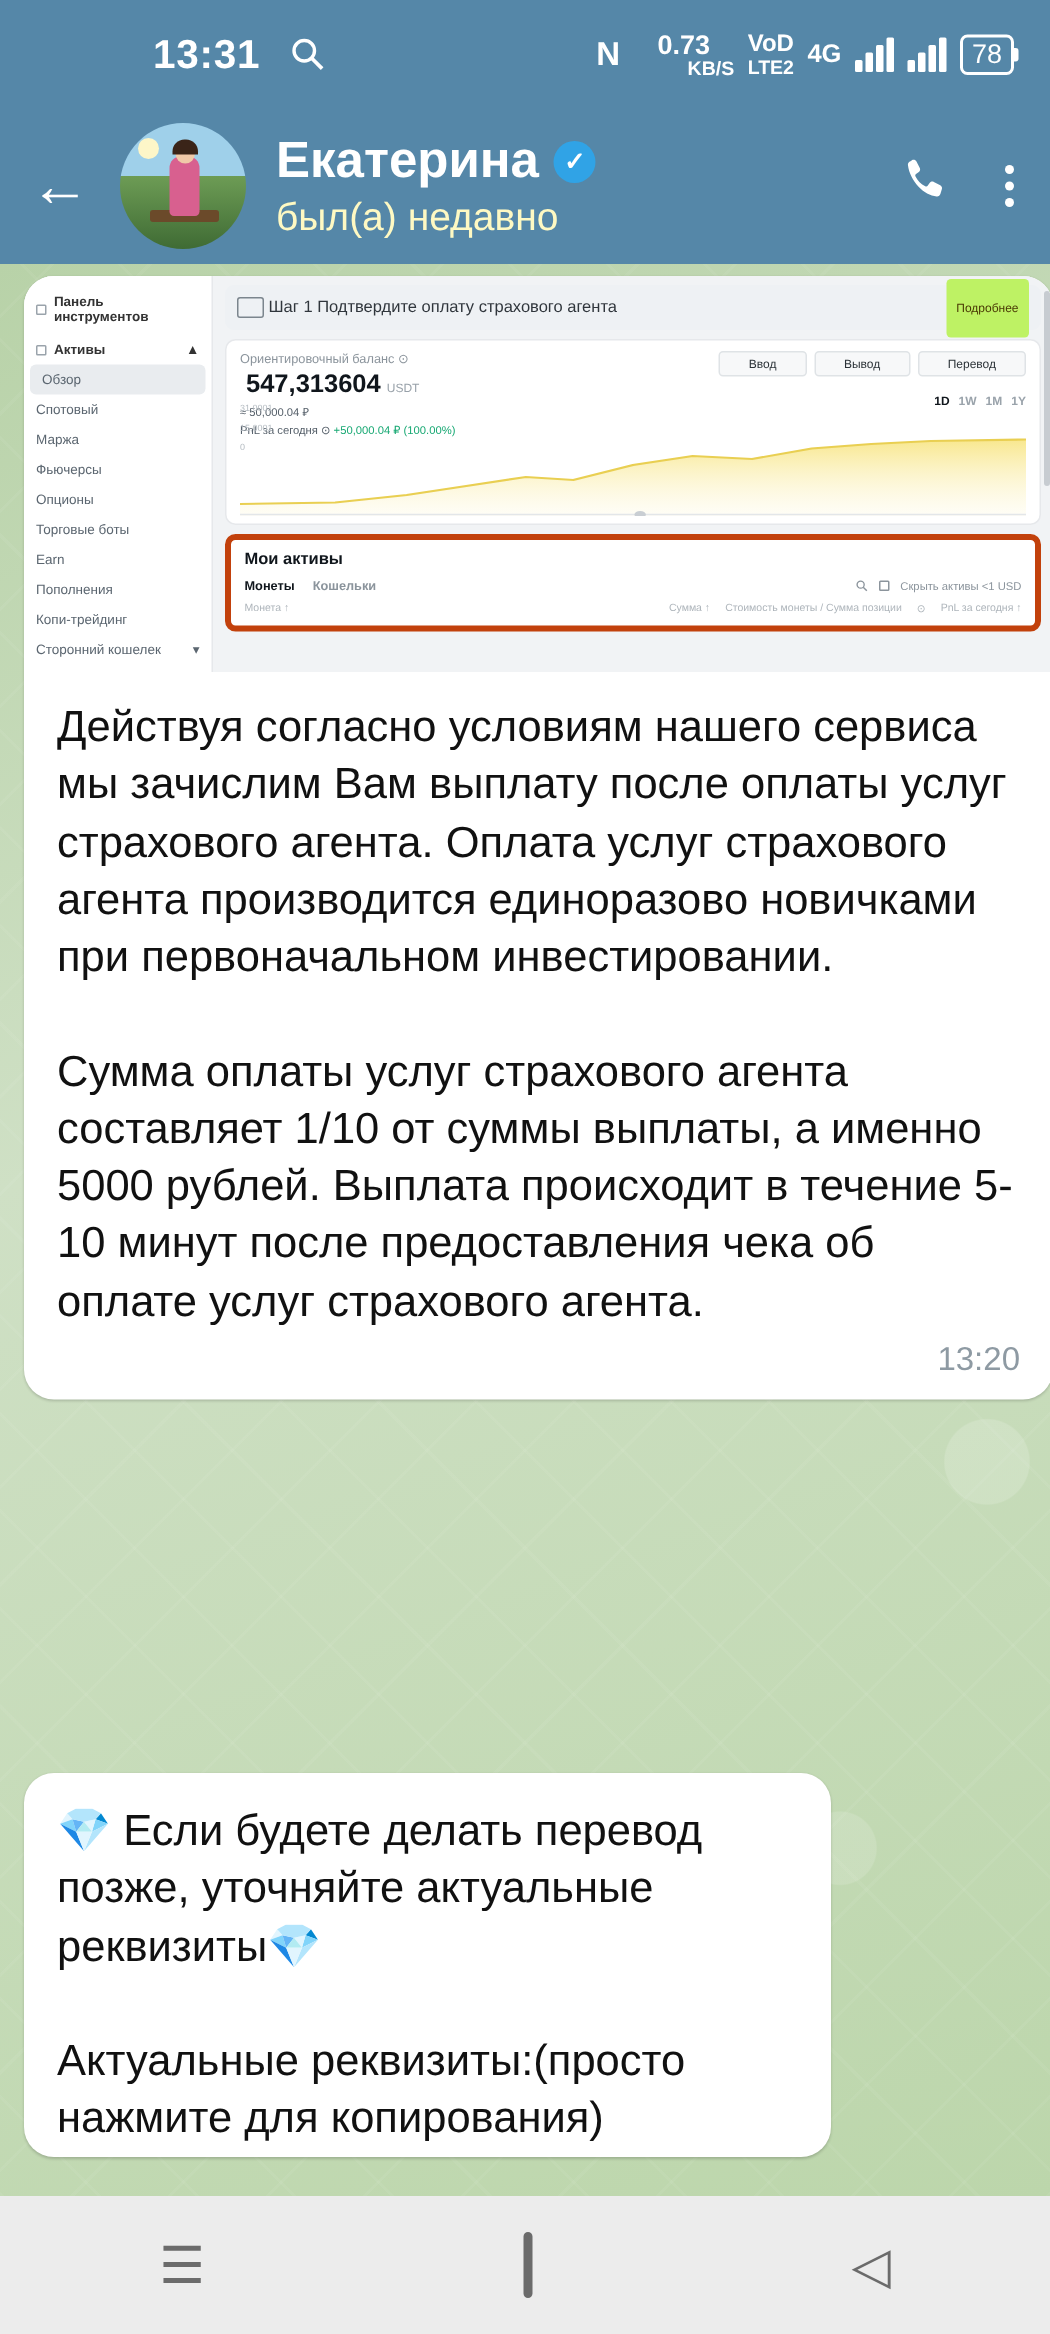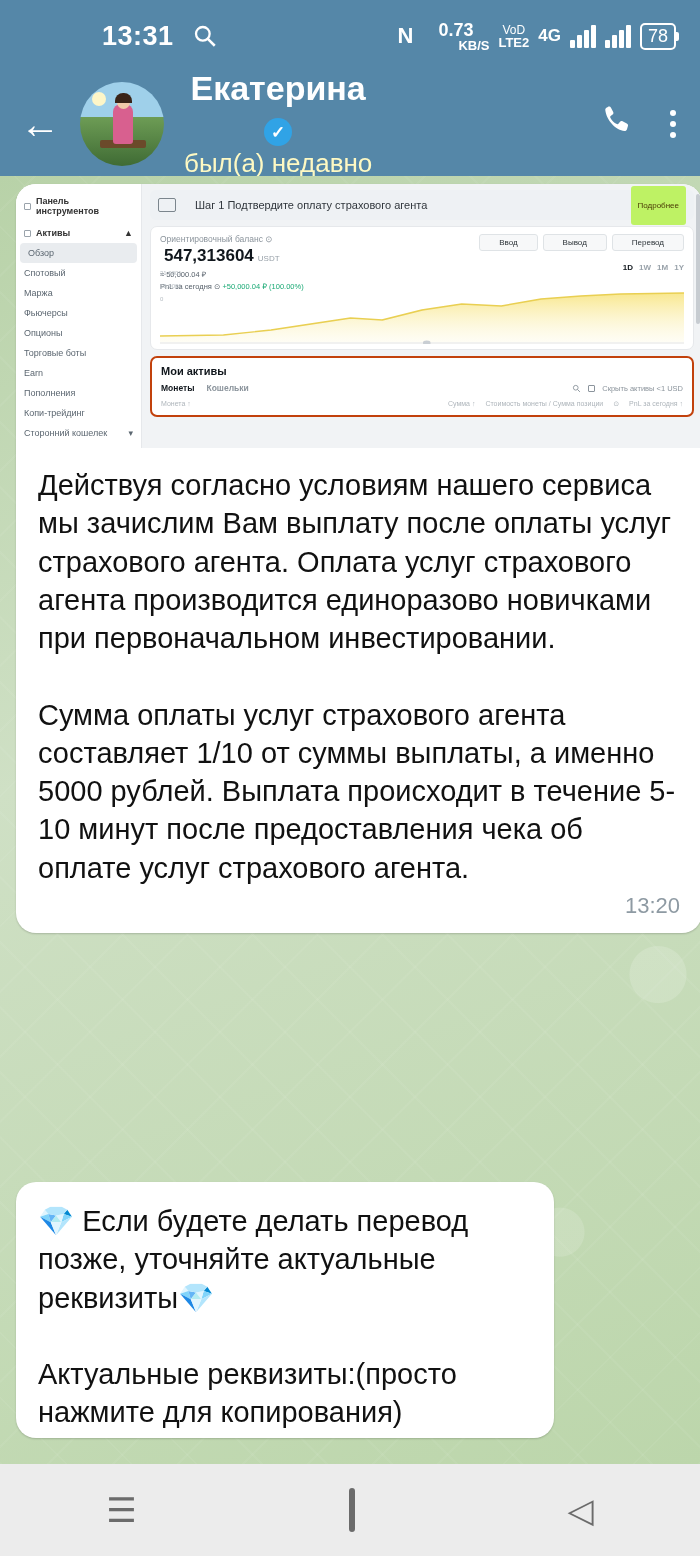--- a/index.html
+++ b/index.html
@@ -18,21 +18,21 @@
     font-size: 27px; position: relative;
   }
   .sb-clock { font-weight: bold; letter-spacing: .5px; margin-left: 78px; }
   .sb-search { margin-left: 18px; display: flex; align-items: center; }
   .sb-right { margin-left: auto; display: flex; align-items: center; gap: 9px; }
   .sb-nfc { font-size: 22px; font-weight: bold; }
   .sb-kbs { text-align: center; line-height: 1.0; }
   .sb-kbs .kb1 { font-size: 18px; font-weight: bold; display: block; }
   .sb-kbs .kb2 { font-size: 13px; display: block; margin-left: 36px; }
   .sb-volte { text-align: center; line-height: 1.0; }
-  .sb-volte .v1 { font-size: 12px; display: block; font-weight: normal;}
+  .sb-volte .v1 { font-size: 16px; display: block; font-weight: bold;}
   .sb-volte .v2 { font-size: 13px; display: block; }
   .sb-4g { font-size: 17px; font-weight: bold; }
   .bars { display: flex; align-items: flex-end; gap: 2px; height: 24px; }
   .bars i { width: 5px; background: #fff; display: block; border-radius: 1px; }
   .bars i:nth-child(1){height:8px}.bars i:nth-child(2){height:13px}
   .bars i:nth-child(3){height:18px}.bars i:nth-child(4){height:23px}
   .batt {
     border: 2px solid #fff; border-radius: 5px; padding: 1px 6px;
     font-size: 18px; display: flex; align-items: center; position: relative;
   }
@@ -48,21 +48,21 @@
     width: 84px; height: 84px; border-radius: 50%; margin-left: 8px;
     overflow: hidden; position: relative; flex: 0 0 84px;
     background: linear-gradient(#9fd0ea 0%, #9fd0ea 42%, #6d9c55 42%, #3f6b34 100%);
   }
   .avatar .sun { position:absolute; left: 12px; top: 10px; width: 14px; height: 14px; background:#fdf6c8; border-radius:50%; }
   .avatar .person { position:absolute; left: 33px; top: 22px; width: 20px; height: 40px; background:#d8608f; border-radius: 8px 8px 3px 3px; }
   .avatar .head { position:absolute; left: 37px; top: 14px; width: 13px; height: 13px; background:#f0c9a8; border-radius:50%; }
   .avatar .hair { position:absolute; left: 35px; top: 11px; width: 17px; height: 10px; background:#3a2418; border-radius: 8px 8px 0 0; }
   .avatar .bench { position:absolute; left: 20px; top: 58px; width: 46px; height: 8px; background:#6b4a2a; border-radius:2px; }
   .hdr-text { margin-left: 20px; min-width: 0; }
-  .hdr-name { font-size: 34px; font-weight: bold; display: flex; align-items: center; gap: 10px; flex-direction: column; }
+  .hdr-name { font-size: 34px; font-weight: bold; display: flex; align-items: center; gap: 10px; }
   .verified {
     width: 28px; height: 28px; border-radius: 50%; background: #30a3e6;
     color: #fff; font-size: 17px; display: flex; align-items: center; justify-content: center;
     flex: 0 0 28px;
   }
   .hdr-status { font-size: 26px; color: #fef9c3; margin-top: 2px; }
   .hdr-icons { margin-left: auto; display: flex; align-items: center; gap: 34px; }
   .ic-call { font-size: 36px; }
   .ic-more { display: flex; flex-direction: column; gap: 5px; align-items: center; }
   .ic-more i { width: 6px; height: 6px; border-radius: 50%; background: #fff; display: block; }
@@ -106,40 +106,40 @@
     width: 126px; background: #ffffff; border-right: 1px solid #e6e8eb;
     padding: 7px 0 0 0; font-size: 9px; color: #5b6670;
   }
   .ss-side .row { padding: 5px 8px; display: flex; align-items: center; gap: 5px; }
   .ss-side .row.sel { background: #e9ecef; border-radius: 4px; margin: 0 4px; }
   .ss-side .row.bold { font-weight: bold; color: #333; }
   .ss-side .sq { width: 7px; height: 7px; border: 1px solid #9aa3ab; border-radius: 1px; }
   .ss-main { flex: 1; padding: 6px 8px; position: relative; }
   .ss-banner {
     background: #eef1f4; border-radius: 6px; height: 30px; display: flex;
-    align-items: center; padding: 0 8px; gap: 19px; font-size: 11px; color: #30363c;
+    align-items: center; padding: 0 8px; gap: 3px; font-size: 11px; color: #30363c;
   }
   .ss-banner .bico { width: 18px; height: 14px; border: 1px solid #7b858d; border-radius: 2px; }
   .ss-banner .bbtn { margin-left: auto; background: #bef264; color: #4a3a05; font-size: 8px; padding: 15px 7px; border-radius: 3px; }
   .ss-card {
     background: #fff; border: 1px solid #e6e8eb; border-radius: 7px;
     margin-top: 6px; padding: 7px 9px; position: relative; height: 124px; overflow: hidden;
   }
   .ss-lbl { font-size: 8.5px; color: #8b949c; }
   .ss-big { font-size: 17px; font-weight: bold; color: #10161c; margin-top: 2px; }
   .ss-big span { font-size: 8px; font-weight: normal; color: #98a1a9; margin-left: 4px; }
   .ss-sub { font-size: 7.5px; color: #56606a; margin-top: 3px; }
   .ss-btns { position: absolute; right: 9px; top: 7px; display: flex; gap: 5px; }
   .ss-btns b { font-weight: normal; font-size: 8px; color: #2c3338; border: 1px solid #dfe3e6; border-radius: 3px; padding: 3px 19px; background:#f7f8f9; }
   .ss-tabs { position: absolute; right: 9px; top: 36px; display: flex; gap: 6px; font-size: 8px; color: #9aa3ab; }
   .ss-tabs b.on { color: #10161c; font-weight: bold; }
   .ss-chart { position: absolute; left: 9px; right: 9px; bottom: 5px; height: 62px; }
   .ss-chart svg { width: 100%; height: 100%; display: block; }
   .ss-axis { position:absolute; left: 9px; top: 40px; font-size: 6px; color:#b5bcc2; line-height: 13px; }
-  .ss-card2 { background:#fff;border:2px solid #c2410c;border-radius:7px;margin-top:6px;padding:7px 9px; }
+  .ss-card2 { background:#fff;border:4px solid #c2410c;border-radius:7px;margin-top:6px;padding:7px 9px; }
   .ss-card2 .t { font-size: 11px; font-weight: bold; color:#10161c; }
   .ss-card2 .r2 { display:flex; align-items:center; gap:12px; margin-top:6px; font-size:8.5px; color:#8b949c; }
   .ss-card2 .r2 b.on { color:#10161c; }
   .ss-card2 .r2 .right { margin-left:auto; display:flex; align-items:center; gap:7px; font-size:7.5px; }
   .ss-card2 .r3 { display:flex; margin-top:7px; font-size:7px; color:#aeb5bb; gap: 10px;}
   .ss-card2 .r3 .sp { margin-left: auto; }
   .ss-scroll { position:absolute; right: 2px; top: 10px; width: 4px; height: 130px; background:#c7ccd1; border-radius: 2px; }
 
   .msgtext {
     padding: 18px 22px 6px 22px; font-size: 29px; line-height: 1.32; color: #111;

